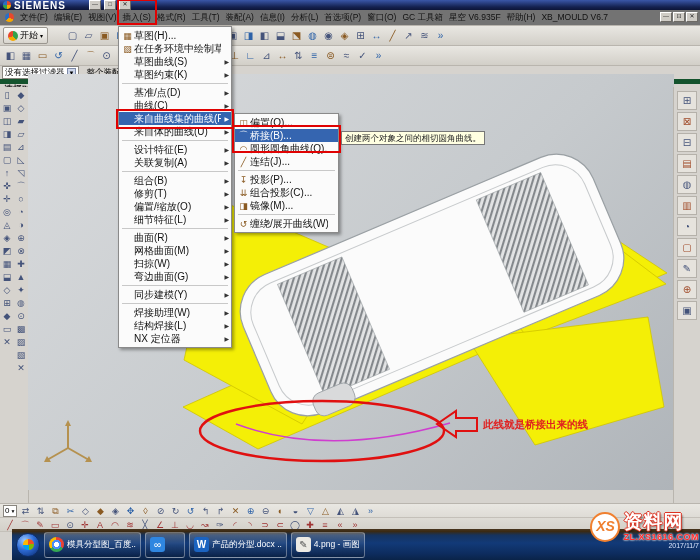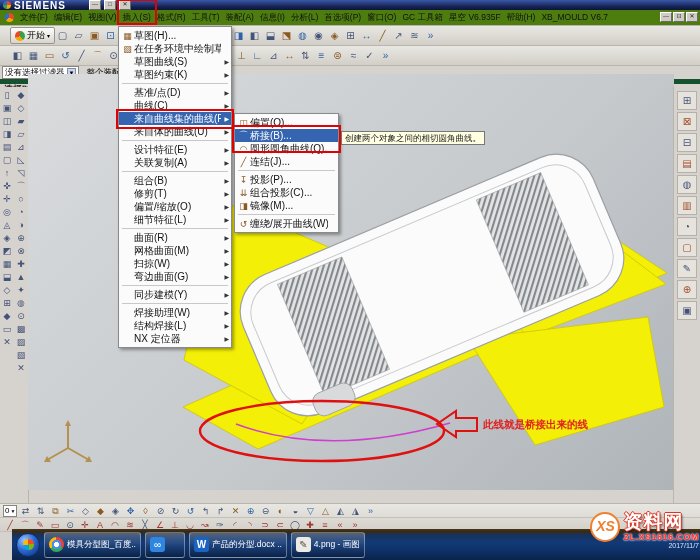--- a/index.html
+++ b/index.html
@@ -11,28 +11,28 @@
   
   .titlebar{height:10px;display:flex;align-items:center;gap:3px;padding:0 3px;
     background:linear-gradient(#3a57a8,#14214f 70%,#0d1538);color:#fff;font-size:7.5px;}
   .titlebar .nxlogo{width:8px;height:8px;border-radius:50%;
     background:conic-gradient(#e8482c 0 90deg,#f5a800 0 180deg,#35a24a 0 270deg,#2a6fc4 0 360deg);}
   .titlebar .t{flex:1;white-space:nowrap;overflow:hidden;}
   .titlebar .brand{font-weight:bold;letter-spacing:1px;font-size:10px;margin-right:20px;}
   .winbtn{width:10px;height:8px;background:#cfccc6;border:1px solid #fff;border-right-color:#6d6a65;
     border-bottom-color:#6d6a65;font-size:6px;line-height:7px;text-align:center;color:#222;}
   
-  .menubar{height:15px;display:flex;align-items:center;padding:0 2px;background:#4d7c0f;
+  .menubar{height:15px;display:flex;align-items:center;padding:0 2px;background:#737373;
     border-bottom:1px solid #b9b5ae;font-size:8.5px;color:#111;position:relative;}
   .menubar .nxlogo2{width:9px;height:9px;border-radius:50%;margin:0 3px;
     background:conic-gradient(#e8482c 0 120deg,#f5a800 0 230deg,#2a6fc4 0 360deg);}
   .menu-top-item{padding:1px 3px;white-space:nowrap;}
   .mb-controls{position:absolute;right:2px;top:2px;display:flex;gap:1px;}
   
-  .toolrow{height:19px;display:flex;align-items:center;gap:0;padding:0 10px;background:
+  .toolrow{height:19px;display:flex;align-items:center;gap:17px;padding:0 3px;background:
     linear-gradient(#e9e7e2,#d2cfc8);border-bottom:1px solid #b9b5ae;overflow:hidden;}
   .startbtn{display:flex;align-items:center;gap:2px;border:1px solid #9a968f;border-radius:2px;
     background:linear-gradient(#fdfdfb,#d8d5ce);padding:1px 4px;font-size:9px;}
   .startbtn .ball{width:10px;height:10px;border-radius:50%;
     background:conic-gradient(#35a24a 0 140deg,#f5a800 0 250deg,#e8482c 0 360deg);}
   .icell{width:15px;height:15px;line-height:15px;text-align:center;font-size:10px;color:#44537a;flex:0 0 auto;}
   .strip{display:flex;align-items:center;gap:1px;overflow:hidden;}
   .strip .icell:nth-child(3n){color:#8a5a22;}
   .strip .icell:nth-child(4n){color:#2d62a8;}
   .filterrow{height:13px;display:flex;align-items:center;gap:4px;padding:0 2px;background:#d6d3ce;

